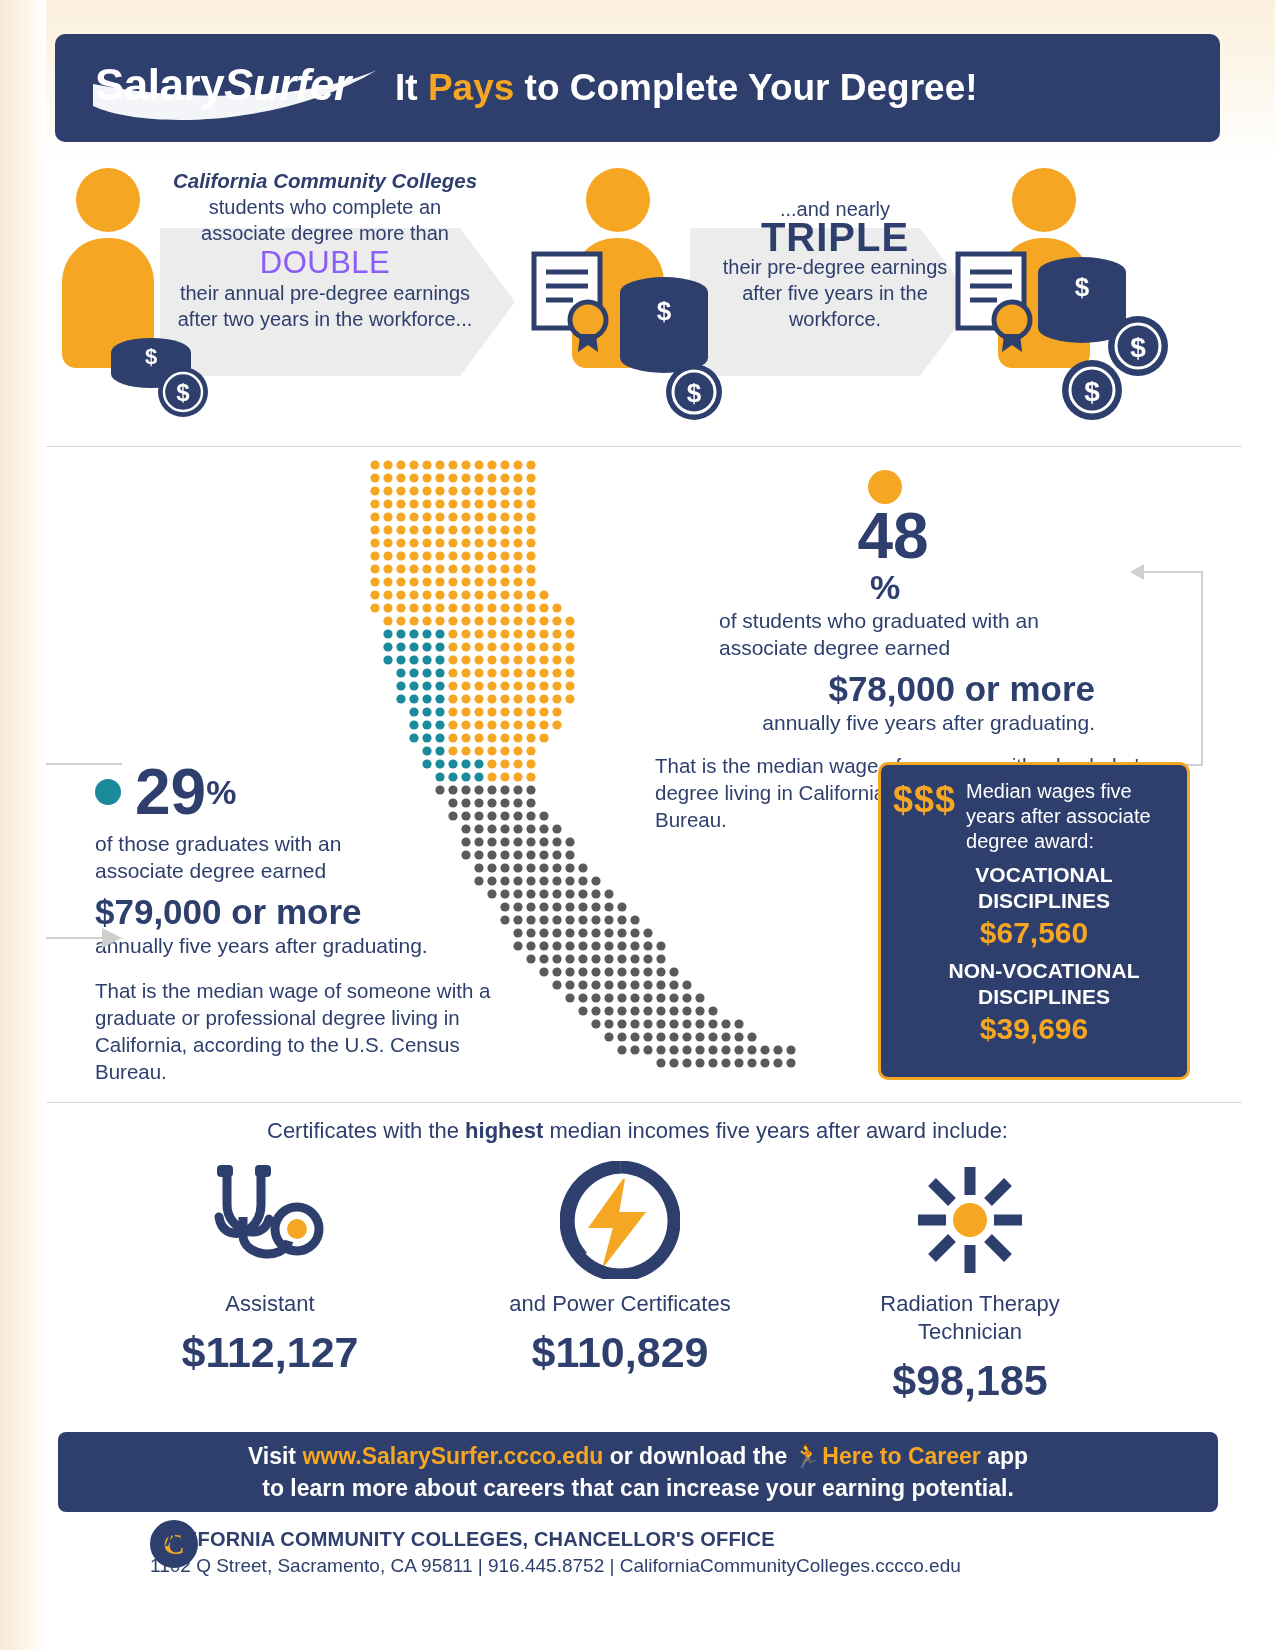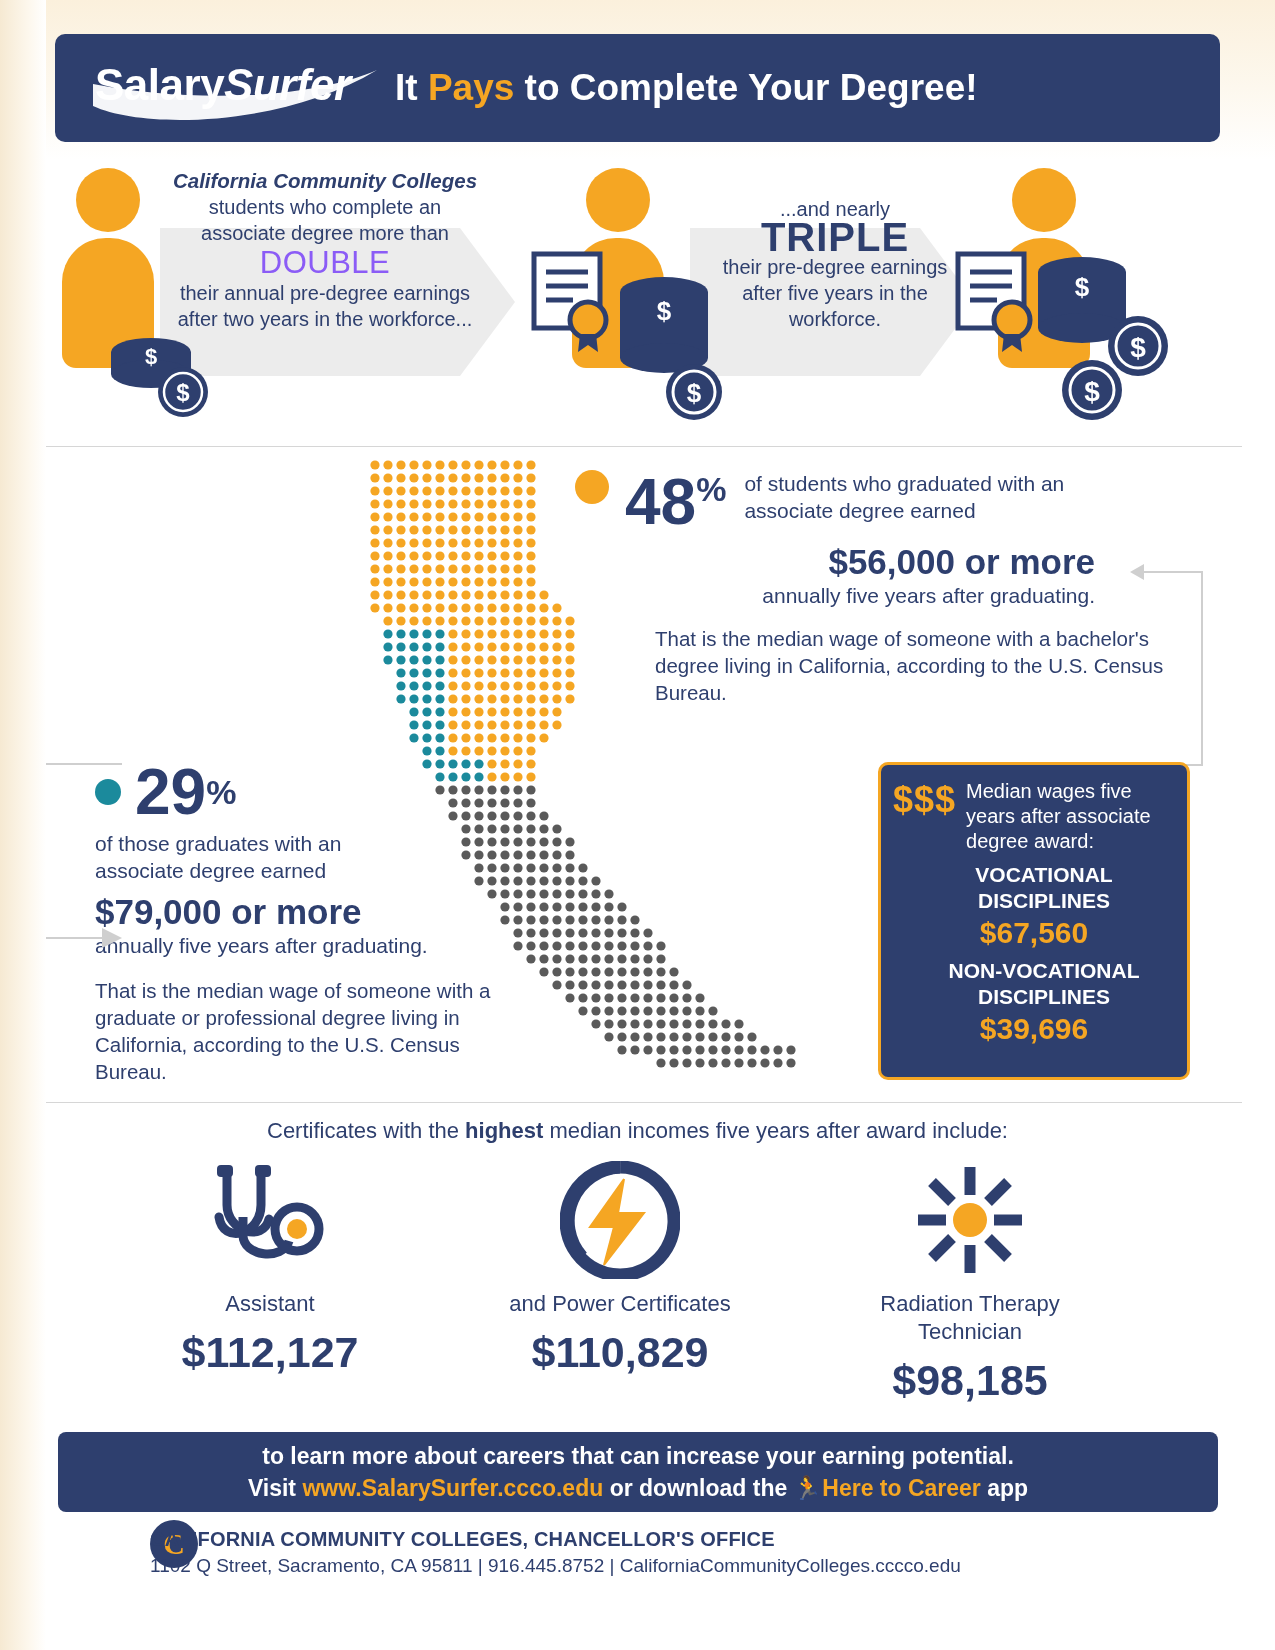--- a/index.html
+++ b/index.html
@@ -765,28 +765,28 @@
         <circle cx="396" cy="608" r="4.6" fill="#5a5a5a"></circle>
         <circle cx="409" cy="608" r="4.6" fill="#5a5a5a"></circle>
         <circle cx="422" cy="608" r="4.6" fill="#5a5a5a"></circle>
         <circle cx="435" cy="608" r="4.6" fill="#5a5a5a"></circle>
         <circle cx="448" cy="608" r="4.6" fill="#5a5a5a"></circle>
         <circle cx="461" cy="608" r="4.6" fill="#5a5a5a"></circle>
       </g>
   </svg>
 
   <div class="stat48">
-    <div style="display:flex; ">
+    <div style="display:flex; align-items:center;flex-direction:column;">
       <span class="dot-marker" style="background:#f5a623;"></span>
       <span class="pct-num" style="margin-left:16px;">48</span>
         <span class="pct-sym">%</span>
       <span class="stat-body" style="margin-left:18px; width:350px;">of students who graduated with an associate degree earned</span>
     </div>
     <div style="text-align:right; width:520px; margin-top:8px;">
-      <div class="money">$56,000 or more</div>
+      <div class="money">$78,000 or more</div>
       <div class="stat-body">annually five years after graduating.</div>
     </div>
     <div class="note" style="margin-top:16px; width:540px; margin-left:80px;">That is the median wage of someone with a bachelor's degree living in California, according to the U.S. Census Bureau.</div>
   </div>
 
   <svg style="position:absolute; left:1130px; top:560px;" width="80" height="210">
     <path d="M14 12 L72 12 L72 205 L4 205" fill="none" stroke="#cfcfcf" stroke-width="2"></path>
     <polygon points="14,4 0,12 14,20" fill="#cfcfcf"></polygon>
   </svg>
 
@@ -873,24 +873,24 @@
       </svg>
     </div>
     <div class="nm">
       <div>Radiation Therapy</div>
       <div>Technician</div>
     </div>
     <div class="val">$98,185</div>
   </div>
 
   <div class="cta">
-    <div>to learn more about careers that can increase your earning potential.</div>
     <div>
       <span>Visit </span><span class="url">www.SalarySurfer.ccco.edu</span><span> or download the </span><span>🏃</span><span class="app">Here to Career</span><span> app</span>
     </div>
+    <div>to learn more about careers that can increase your earning potential.</div>
   </div>
 
   <div class="seal">
     <span>C</span>
   </div>
   <div class="footer">
     <div class="f1">CALIFORNIA COMMUNITY COLLEGES, CHANCELLOR'S OFFICE</div>
     <div class="f2">1102 Q Street, Sacramento, CA 95811 | 916.445.8752 | CaliforniaCommunityColleges.cccco.edu</div>
   </div>
 

